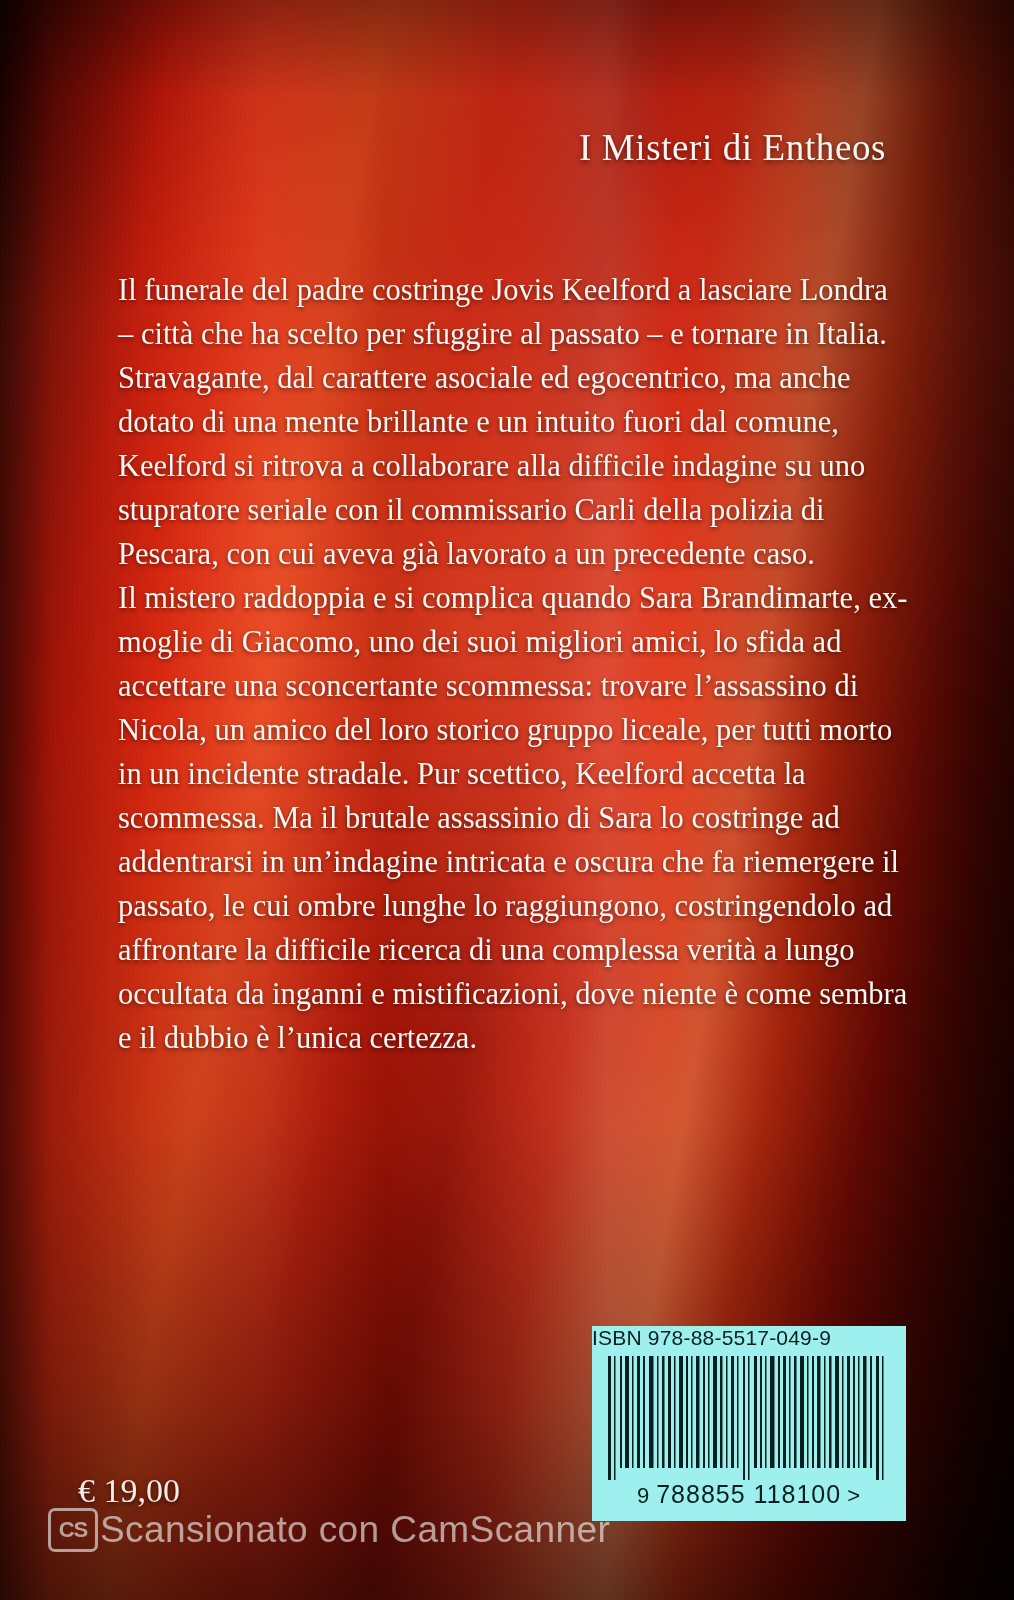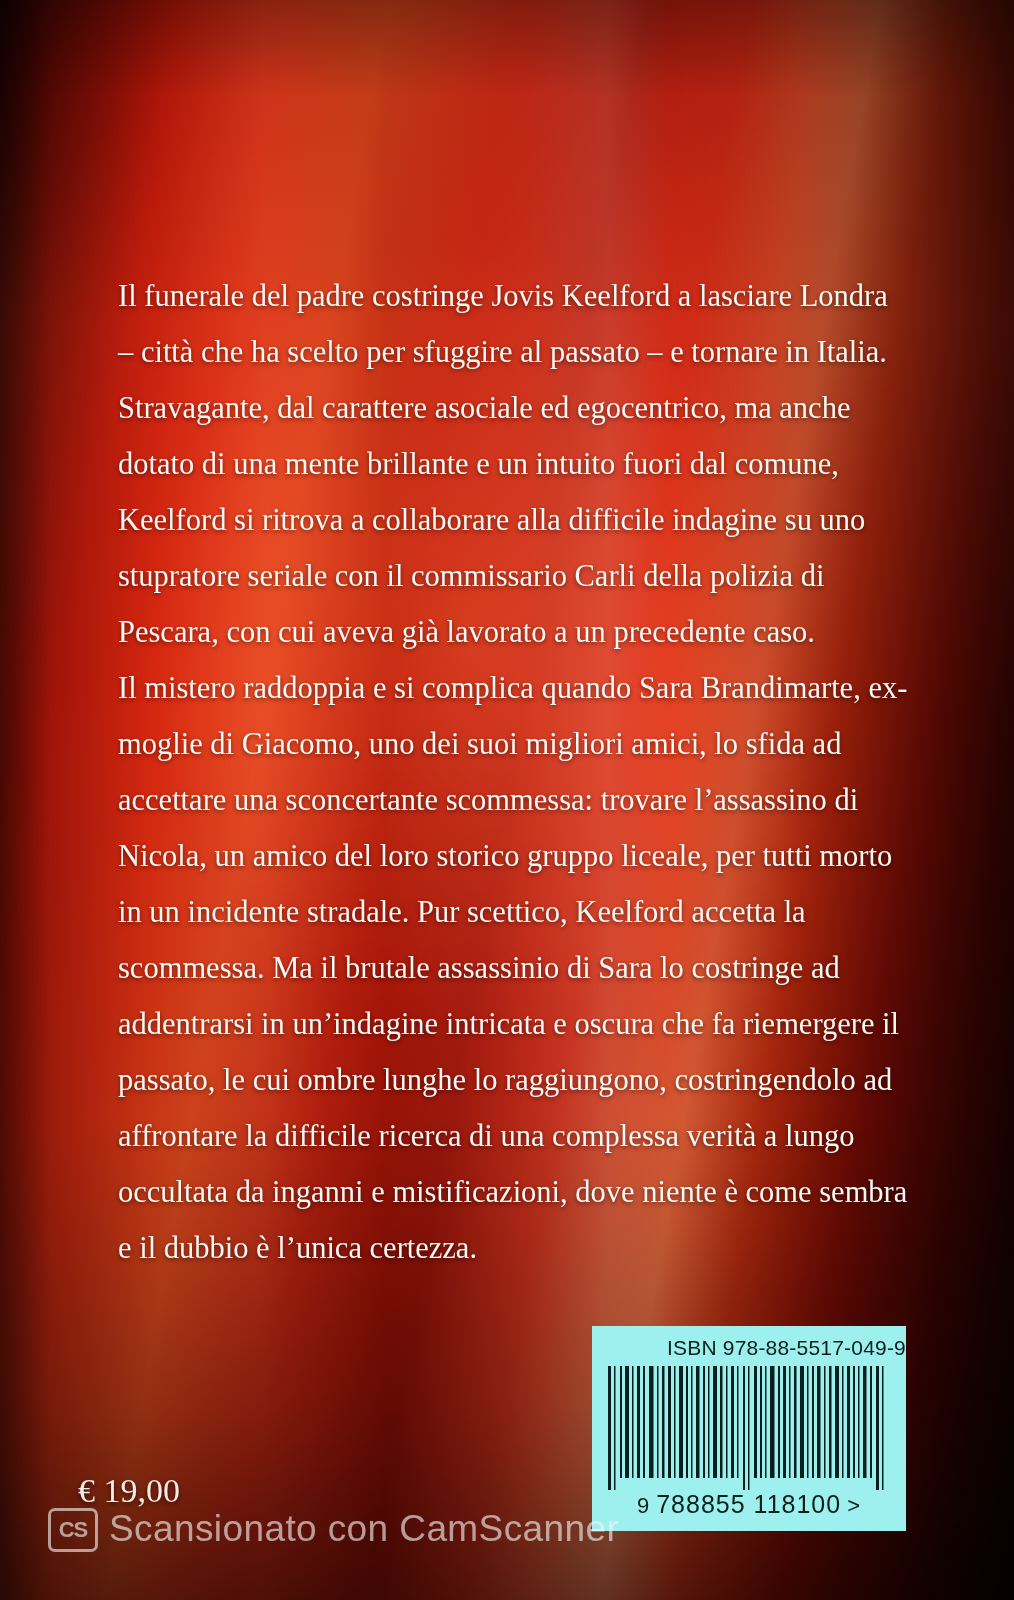--- a/index.html
+++ b/index.html
@@ -94,43 +94,43 @@
     white-space: nowrap;
   }
 
   #blurb {
     position: absolute;
     left: 118px;
     top: 268px;
     width: 790px;
     color: #fdf7f4;
     font-size: 30.5px;
-    line-height: 56px;
+    line-height: 44px;
     font-family: "Liberation Serif", serif;
     text-shadow: 0 2px 4px rgba(0,0,0,0.5);
   }
   #blurb p {
     margin: 0;
   }
 
   #isbn-block {
     position: absolute;
     left: 592px;
     top: 1326px;
     width: 314px;
     background: #9ef0ee;
     padding: 0;
     box-sizing: border-box;
   }
   #isbn-text {
-    text-align: right;
+    text-align: left;
     color: #08201f;
     font-family: "Liberation Sans", sans-serif;
     font-size: 21px;
-    padding: 10px 0 6px 0;
+    padding: 0 0 6px 0;
     letter-spacing: 0.2px;
   }
   #barcode {
     display: block;
     width: 290px;
     height: 124px;
     margin: 0 auto;
   }
   #barcode-digits {
     display: flex;
@@ -153,21 +153,22 @@
     font-family: "Liberation Serif", serif;
     font-size: 34px;
     text-shadow: 0 2px 4px rgba(0,0,0,0.6);
   }
 
   #camscanner-watermark {
     position: absolute;
     left: 48px;
     top: 1508px;
     display: flex;
-    gap: 11px;
+    align-items: center;
+    gap: 2px;
     opacity: 0.62;
     pointer-events: none;
   }
   #cs-badge {
     width: 44px;
     height: 38px;
     border: 3px solid #f2f2f2;
     border-radius: 7px;
     color: #f2f2f2;
     font-family: "Liberation Sans", sans-serif;
@@ -188,20 +189,21 @@
 </style>
 </head>
 <body>
 
 <div id="book-back-cover">
 
   <div id="sheen-vertical"></div>
   <div id="sheen-horizontal"></div>
   <div id="grain-overlay"></div>
 
+  <div id="series-title">I Misteri di Entheos</div>
 
   <div id="blurb">
     <p>Il funerale del padre costringe Jovis Keelford a lasciare Londra – città che ha scelto per sfuggire al passato – e tornare in Italia.</p>
     <p>Stravagante, dal carattere asociale ed egocentrico, ma anche dotato di una mente brillante e un intuito fuori dal comune, Keelford si ritrova a collaborare alla difficile indagine su uno stupratore seriale con il commissario Carli della polizia di Pescara, con cui aveva già lavorato a un precedente caso.</p>
     <p>Il mistero raddoppia e si complica quando Sara Brandimarte, ex-moglie di Giacomo, uno dei suoi migliori amici, lo sfida ad accettare una sconcertante scommessa: trovare l’assassino di Nicola, un amico del loro storico gruppo liceale, per tutti morto in un incidente stradale. Pur scettico, Keelford accetta la scommessa. Ma il brutale assassinio di Sara lo costringe ad addentrarsi in un’indagine intricata e oscura che fa riemergere il passato, le cui ombre lunghe lo raggiungono, costringendolo ad affrontare la difficile ricerca di una complessa verità a lungo occultata da inganni e mistificazioni, dove niente è come sembra e il dubbio è l’unica certezza.</p>
   </div>
 
   <div id="isbn-block">
     <div id="isbn-text">ISBN 978-88-5517-049-9</div>
 

